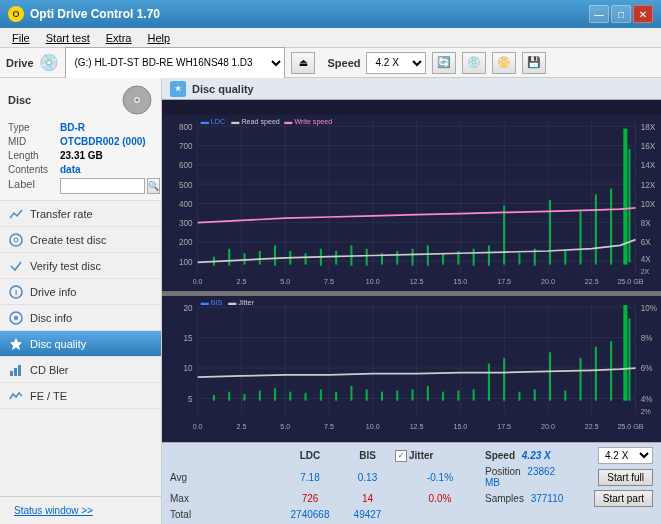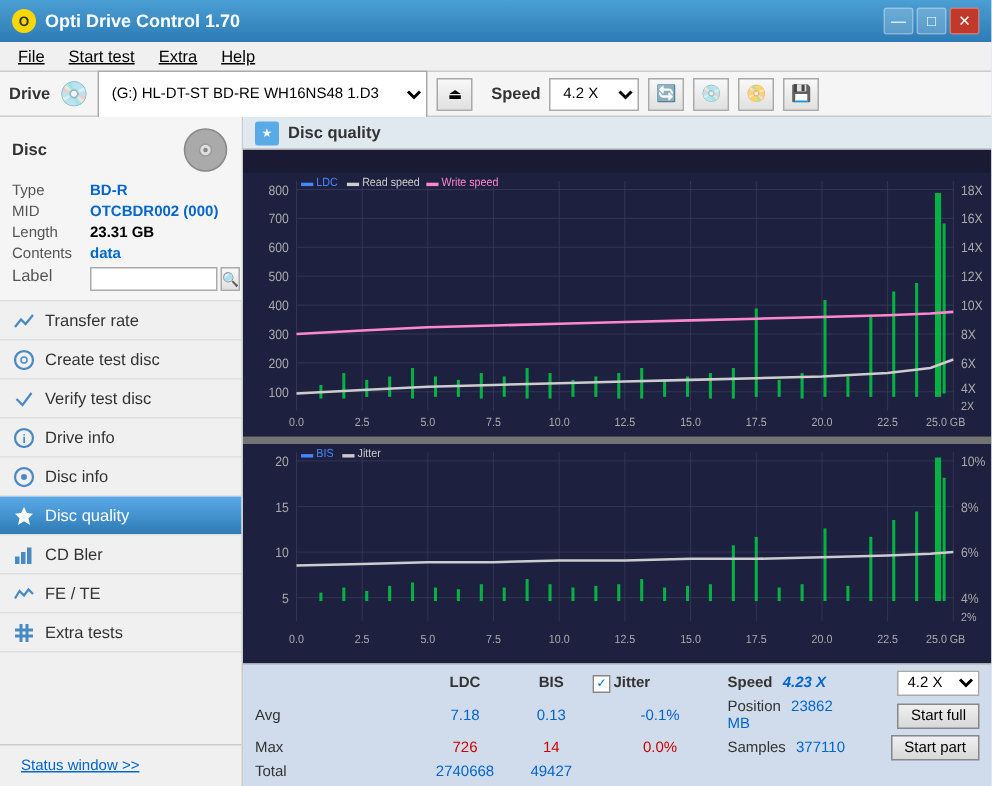--- a/index.html
+++ b/index.html
@@ -386,31 +386,20 @@
         </span>
         <span>CD Bler</span>
       </div>
       <div class="nav-item">
         <span class="nav-icon">
           <svg width="14" height="14" viewBox="0 0 14 14">
               <polyline points="1,10 4,5 7,8 10,4 13,7" fill="none" stroke="#4a8ac4" stroke-width="1.5"></polyline>
             </svg>
         </span>
         <span>FE / TE</span>
-      </div>
-      <div class="nav-item">
-        <span class="nav-icon">
-          <svg width="14" height="14" viewBox="0 0 14 14">
-              <rect x="1" y="4" width="12" height="2" fill="#4a8ac4"></rect>
-              <rect x="1" y="8" width="12" height="2" fill="#4a8ac4"></rect>
-              <rect x="4" y="1" width="2" height="12" fill="#4a8ac4"></rect>
-              <rect x="8" y="1" width="2" height="12" fill="#4a8ac4"></rect>
-            </svg>
-        </span>
-        <span>Extra tests</span>
       </div>
     </div>
 
     <div class="status-section">
       <button class="status-window-btn">Status window &gt;&gt;</button>
     </div>
   </div>
 
   <div class="content-area" style="background:#d8e4f0; flex:1; display:flex; flex-direction:column;">
 

